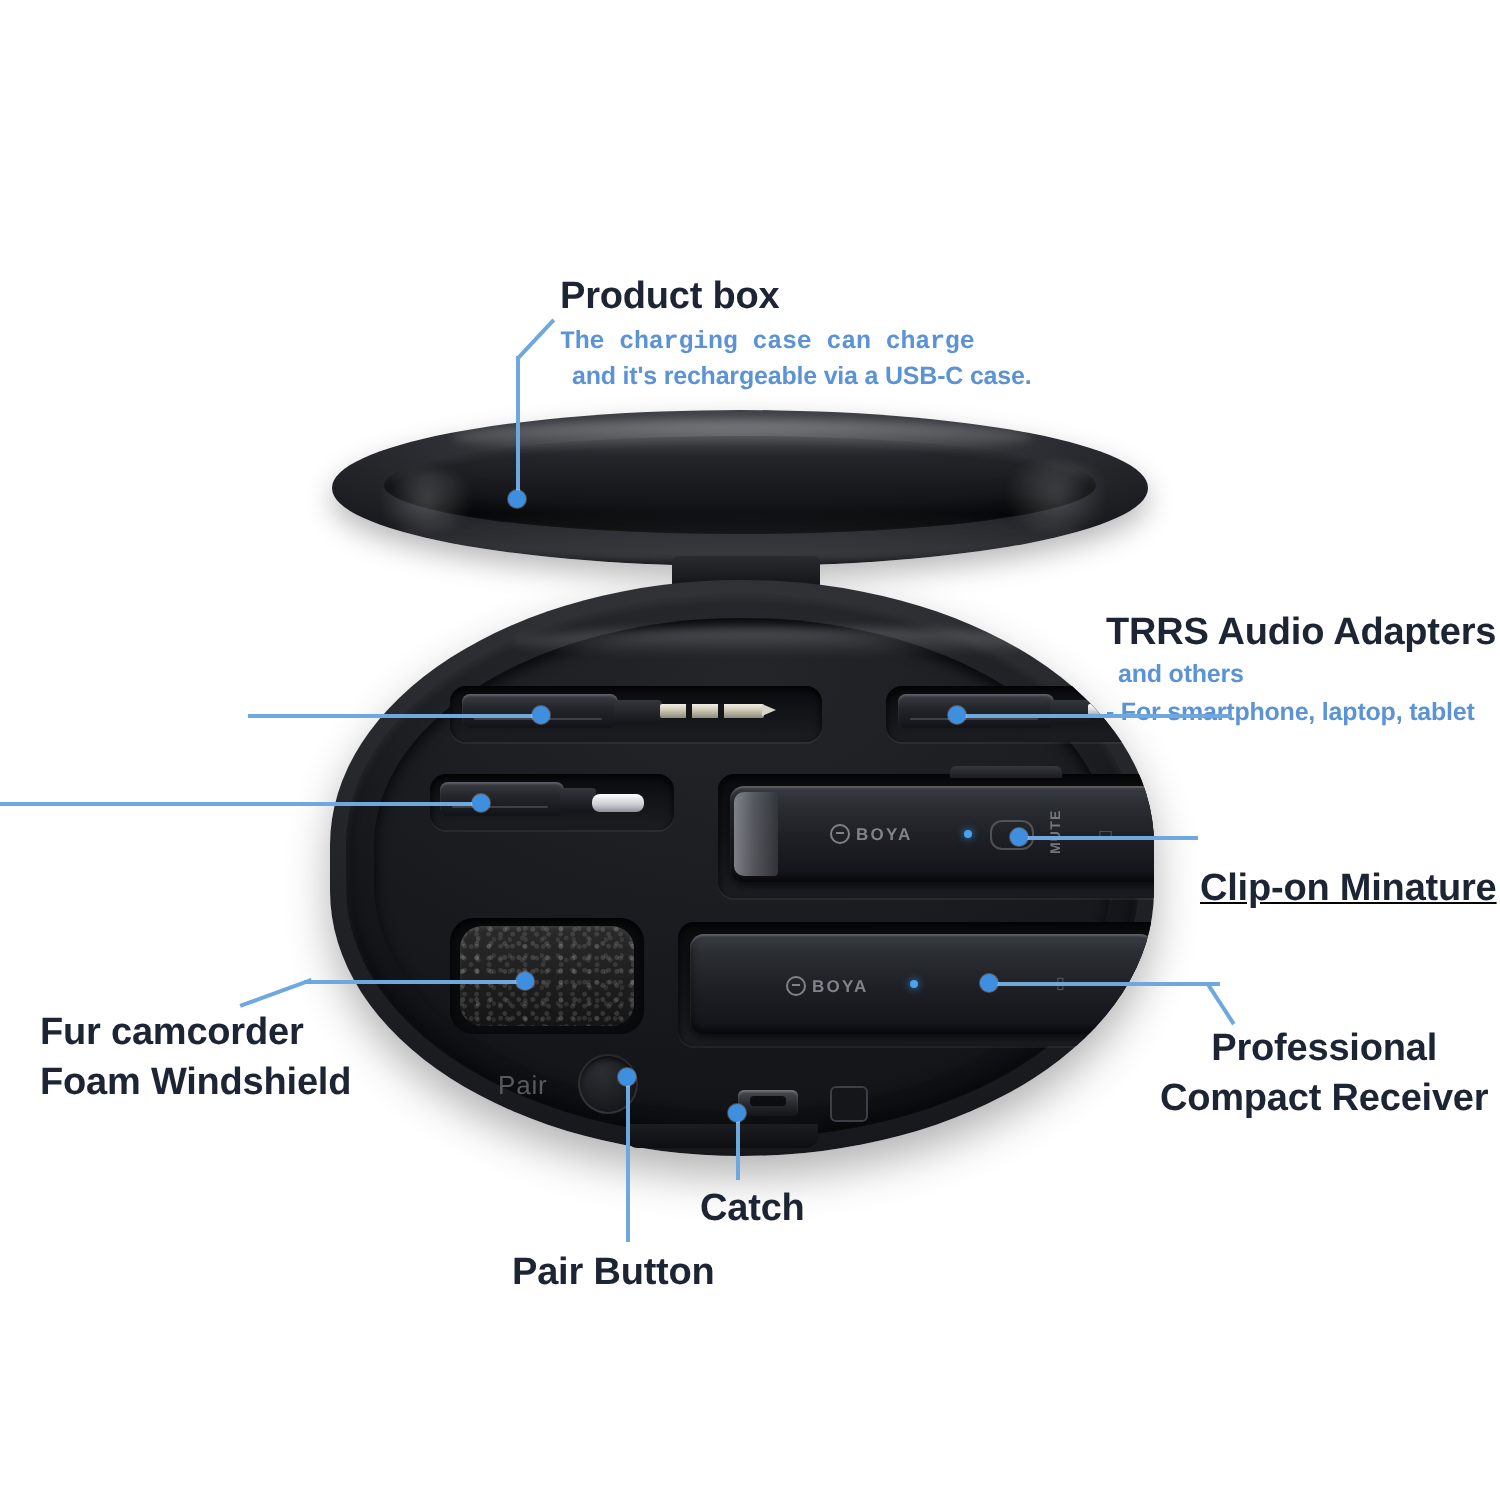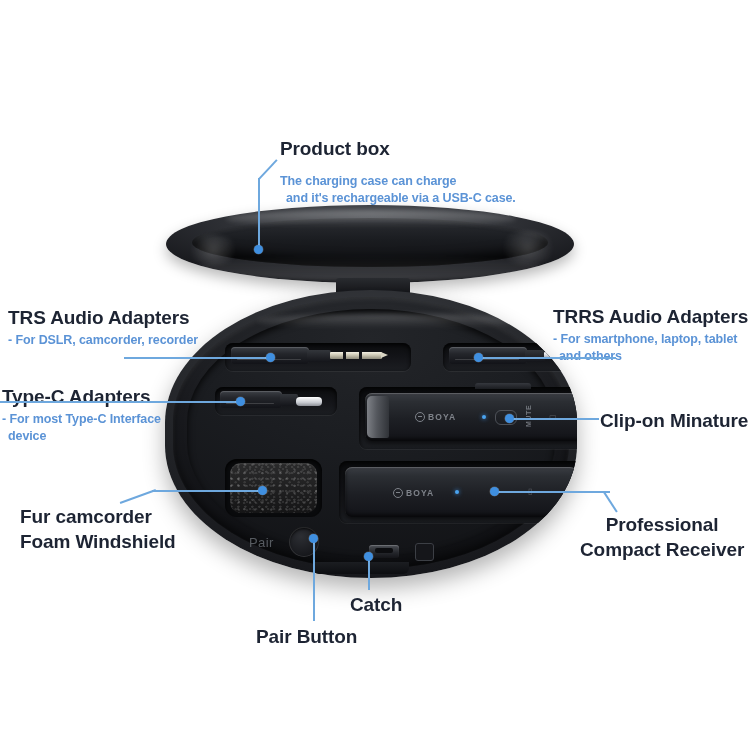--- a/index.html
+++ b/index.html
@@ -292,51 +292,42 @@
       <div class="pair-label" style="left:62px;top:226px;">Pair</div>
       <div class="pair-btn" style="left:102px;top:218px;"></div>
       <div class="catch" style="left:182px;top:236px;"></div>
       <div class="sq-port" style="left:228px;top:234px;"></div>
     </div>
   </div>
   <div class="base-foot" style="left:313px;top:562px;"></div>
 
   <div class="callout" style="left:280px;top:136px;">
     <div class="c-title">Product box</div>
-    <div class="c-sub" style="margin-top:12px;">The charging case can charge</div>
+    <div class="c-sub" style="margin-top:2px;font-family:Liberation Mono, monospace;">The charging case can charge</div>
     <div class="c-sub" style="margin-left:6px;">and it's rechargeable via a USB-C case.</div>
   </div>
   <div class="diag" style="left:259px;top:178px;width:26px;transform:rotate(-47deg);"></div>
   <div class="lead v" style="left:258px;top:178px;height:70px;"></div>
   <div class="dot" style="left:254px;top:245px;"></div>
 
-  <div class="callout" style="left:8px;top:305px;">
-    <div class="c-title">TRS Audio Adapters</div>
-    <div class="c-sub" style="margin-top:2px;">- For DSLR, camcorder, recorder</div>
-  </div>
   <div class="lead h" style="left:124px;top:357px;width:148px;"></div>
   <div class="dot" style="left:266px;top:353px;"></div>
 
   <div class="callout" style="left:553px;top:304px;">
     <div class="c-title">TRRS Audio Adapters</div>
+    <div class="c-sub" style="margin-left:6px;">and others</div>
     <div class="c-sub" style="margin-top:2px;">- For smartphone, laptop, tablet</div>
-    <div class="c-sub" style="margin-left:6px;">and others</div>
   </div>
   <div class="lead h" style="left:478px;top:357px;width:138px;"></div>
   <div class="dot" style="left:474px;top:353px;"></div>
 
-  <div class="callout" style="left:2px;top:384px;">
-    <div class="c-title">Type-C Adapters</div>
-    <div class="c-sub" style="margin-top:2px;">- For most Type-C Interface</div>
-    <div class="c-sub" style="margin-left:6px;">device</div>
-  </div>
   <div class="lead h" style="left:0px;top:401px;width:242px;"></div>
   <div class="dot" style="left:236px;top:397px;"></div>
 
-  <div class="callout" style="left:600px;top:408px;">
+  <div class="callout" style="left:600px;top:432px;text-decoration:underline;">
     <div class="c-title">Clip-on Minature</div>
   </div>
   <div class="lead h" style="left:509px;top:418px;width:90px;"></div>
   <div class="dot" style="left:505px;top:414px;"></div>
 
   <div class="callout" style="left:580px;top:512px;text-align:center;">
     <div class="c-title">Professional</div>
     <div class="c-title">Compact Receiver</div>
   </div>
   <div class="lead h" style="left:494px;top:491px;width:116px;"></div>

